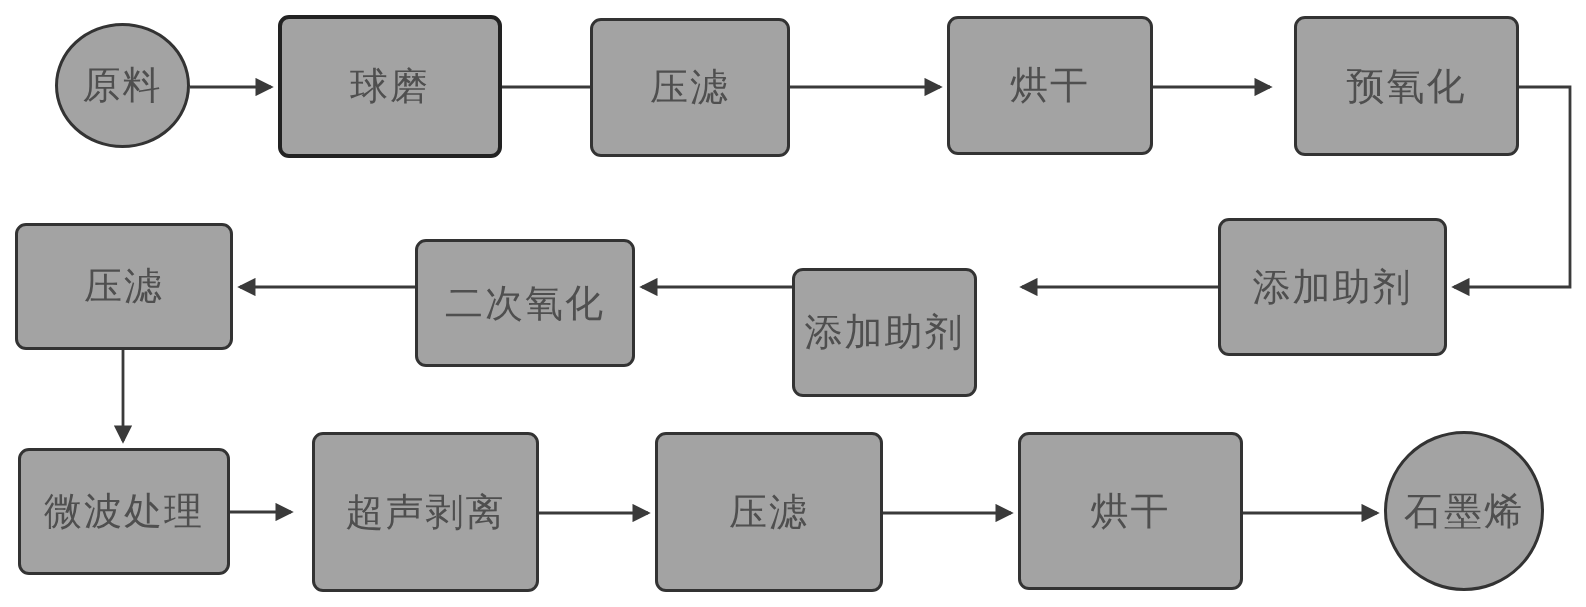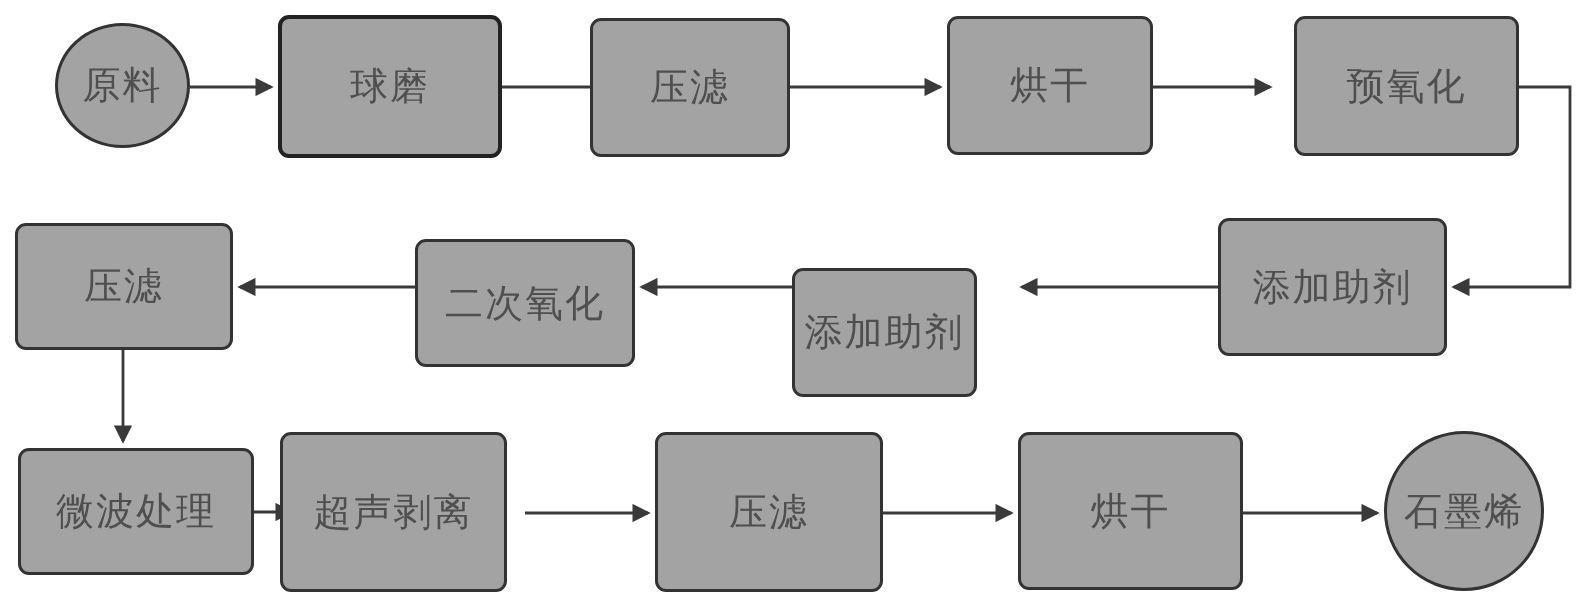--- a/index.html
+++ b/index.html
@@ -82,24 +82,24 @@
   <div class="node" style="left:792px; top:234px; width:185px; height:129px;margin-top:34px;">
     <span>添加助剂</span>
   </div>
   <div class="node" style="left:415px; top:223px; width:220px; height:128px;margin-top:16px;">
     <span>二次氧化</span>
   </div>
   <div class="node" style="left:15px; top:223px; width:218px; height:127px;">
     <span>压滤</span>
   </div>
 
-  <div class="node" style="left:18px; top:448px; width:236px; height:127px;">
+  <div class="node" style="left:18px; top:448px; width:212px; height:127px;">
     <span>微波处理</span>
   </div>
-  <div class="node" style="left:280px; top:432px; width:227px; height:160px;">
+  <div class="node" style="left:312px; top:432px; width:227px; height:160px;">
     <span>超声剥离</span>
   </div>
   <div class="node" style="left:655px; top:432px; width:228px; height:160px;">
     <span>压滤</span>
   </div>
   <div class="node" style="left:1018px; top:432px; width:225px; height:158px;">
     <span>烘干</span>
   </div>
   <div class="node ellipse" style="left:1384px; top:431px; width:160px; height:160px;text-align:right;">
     <span>石墨烯</span>

